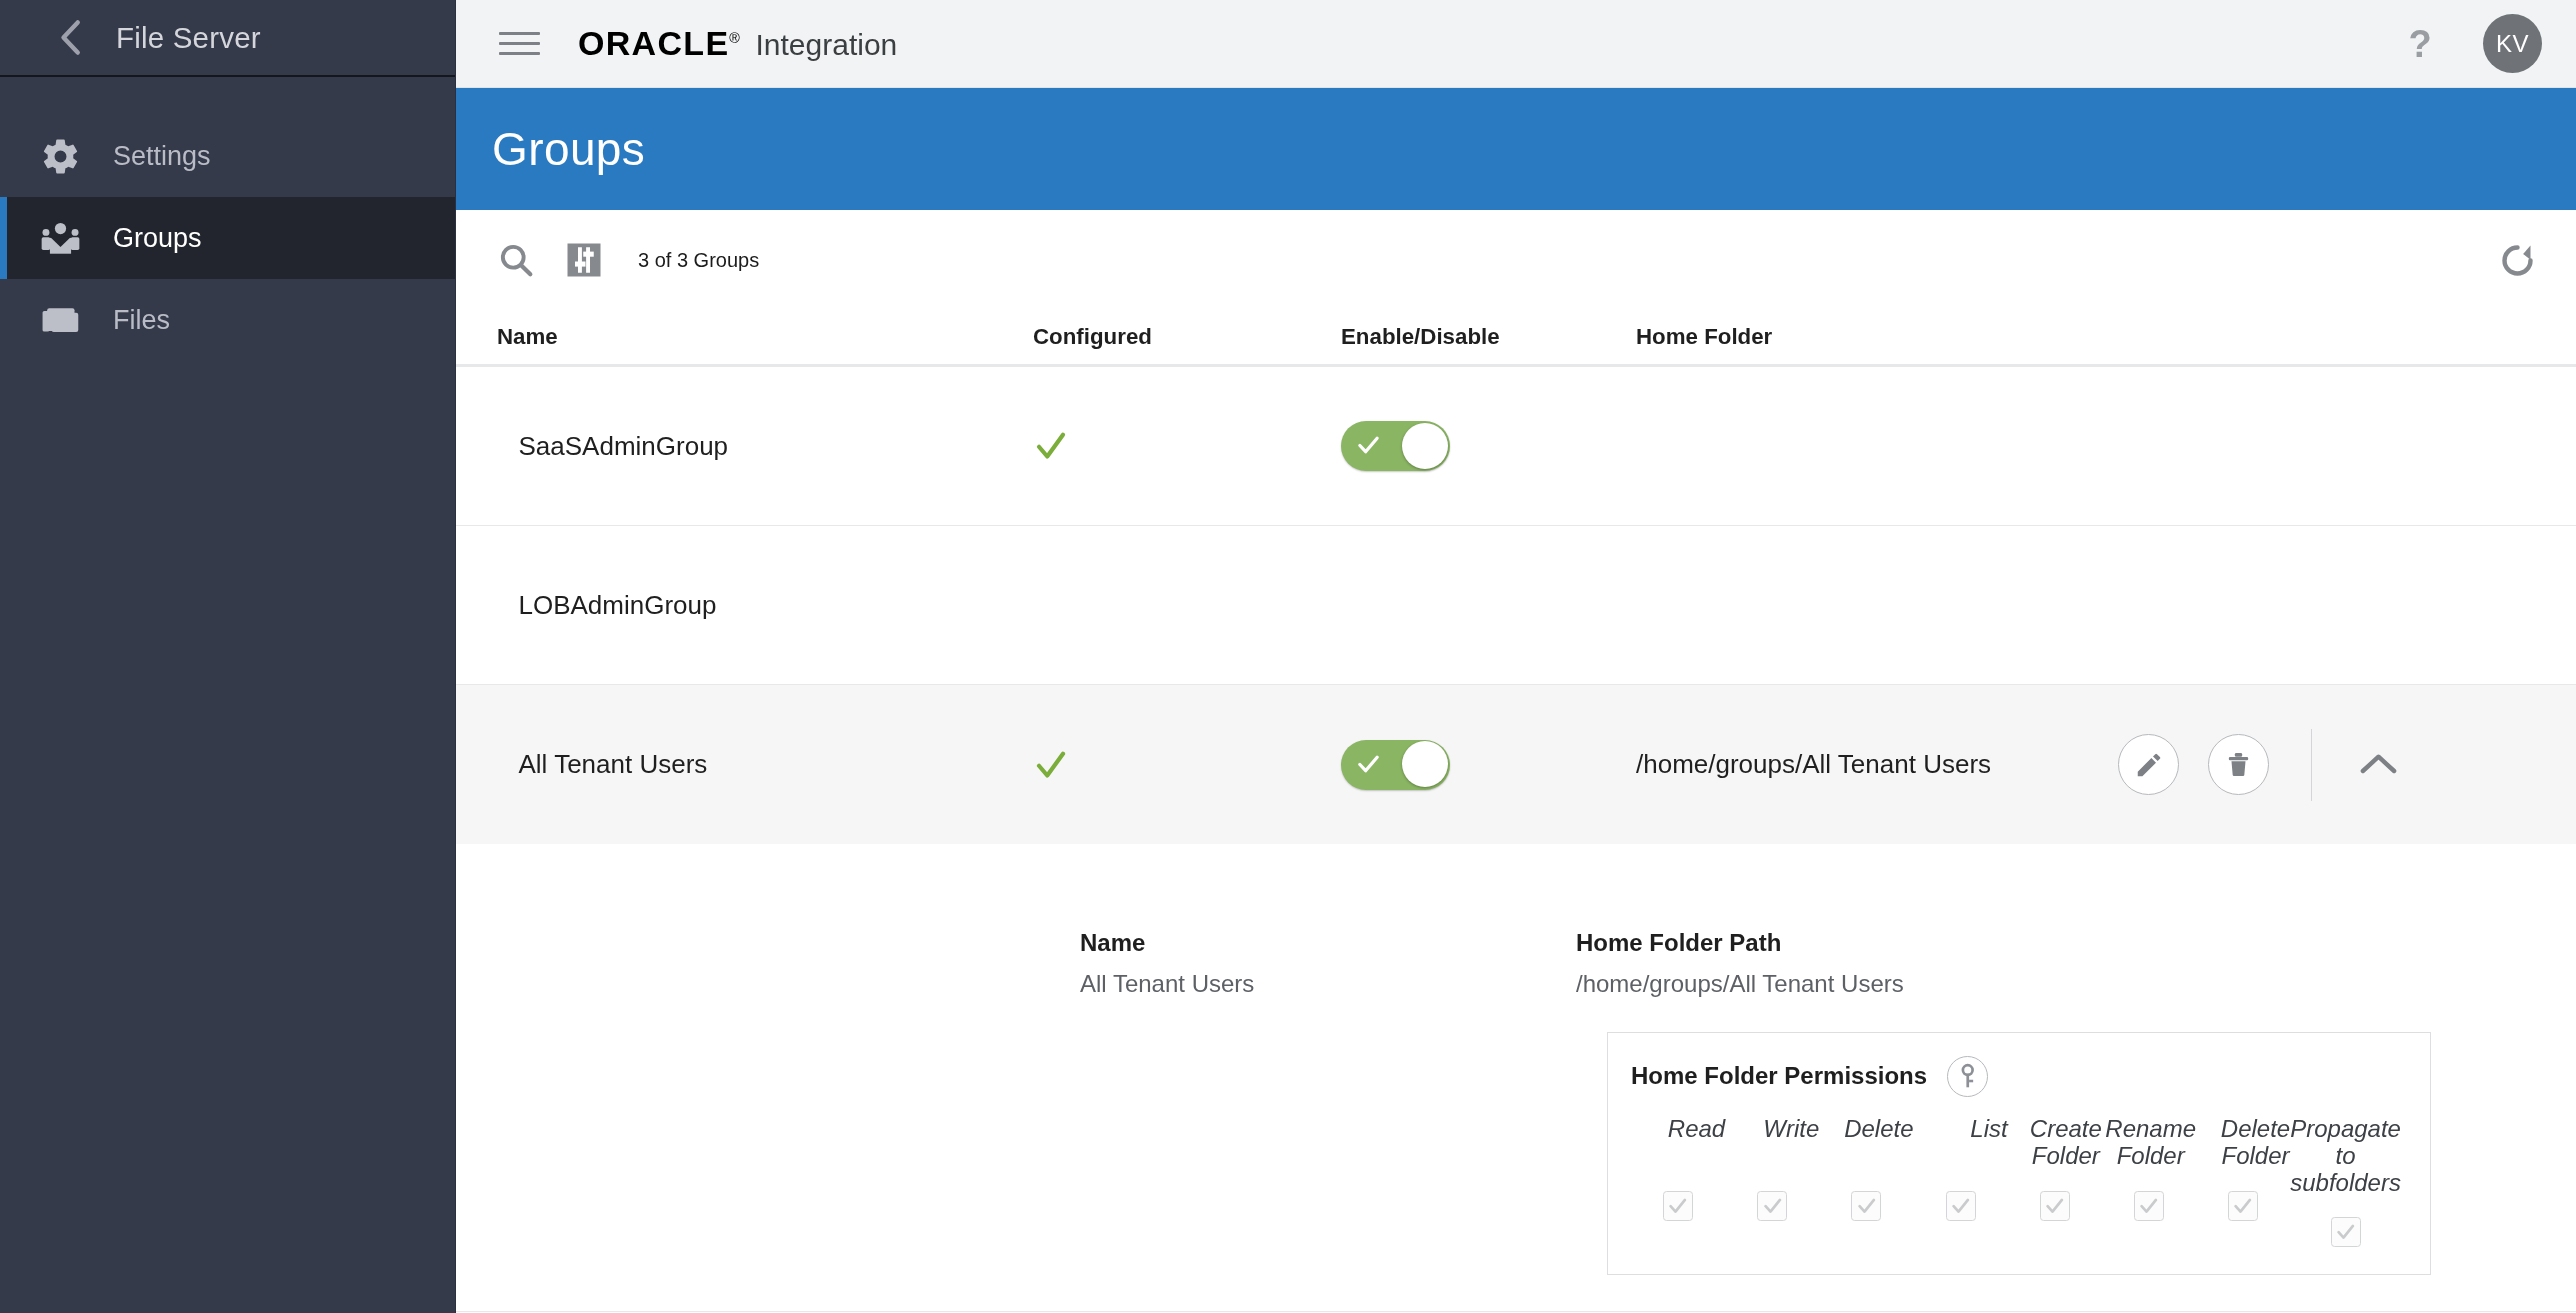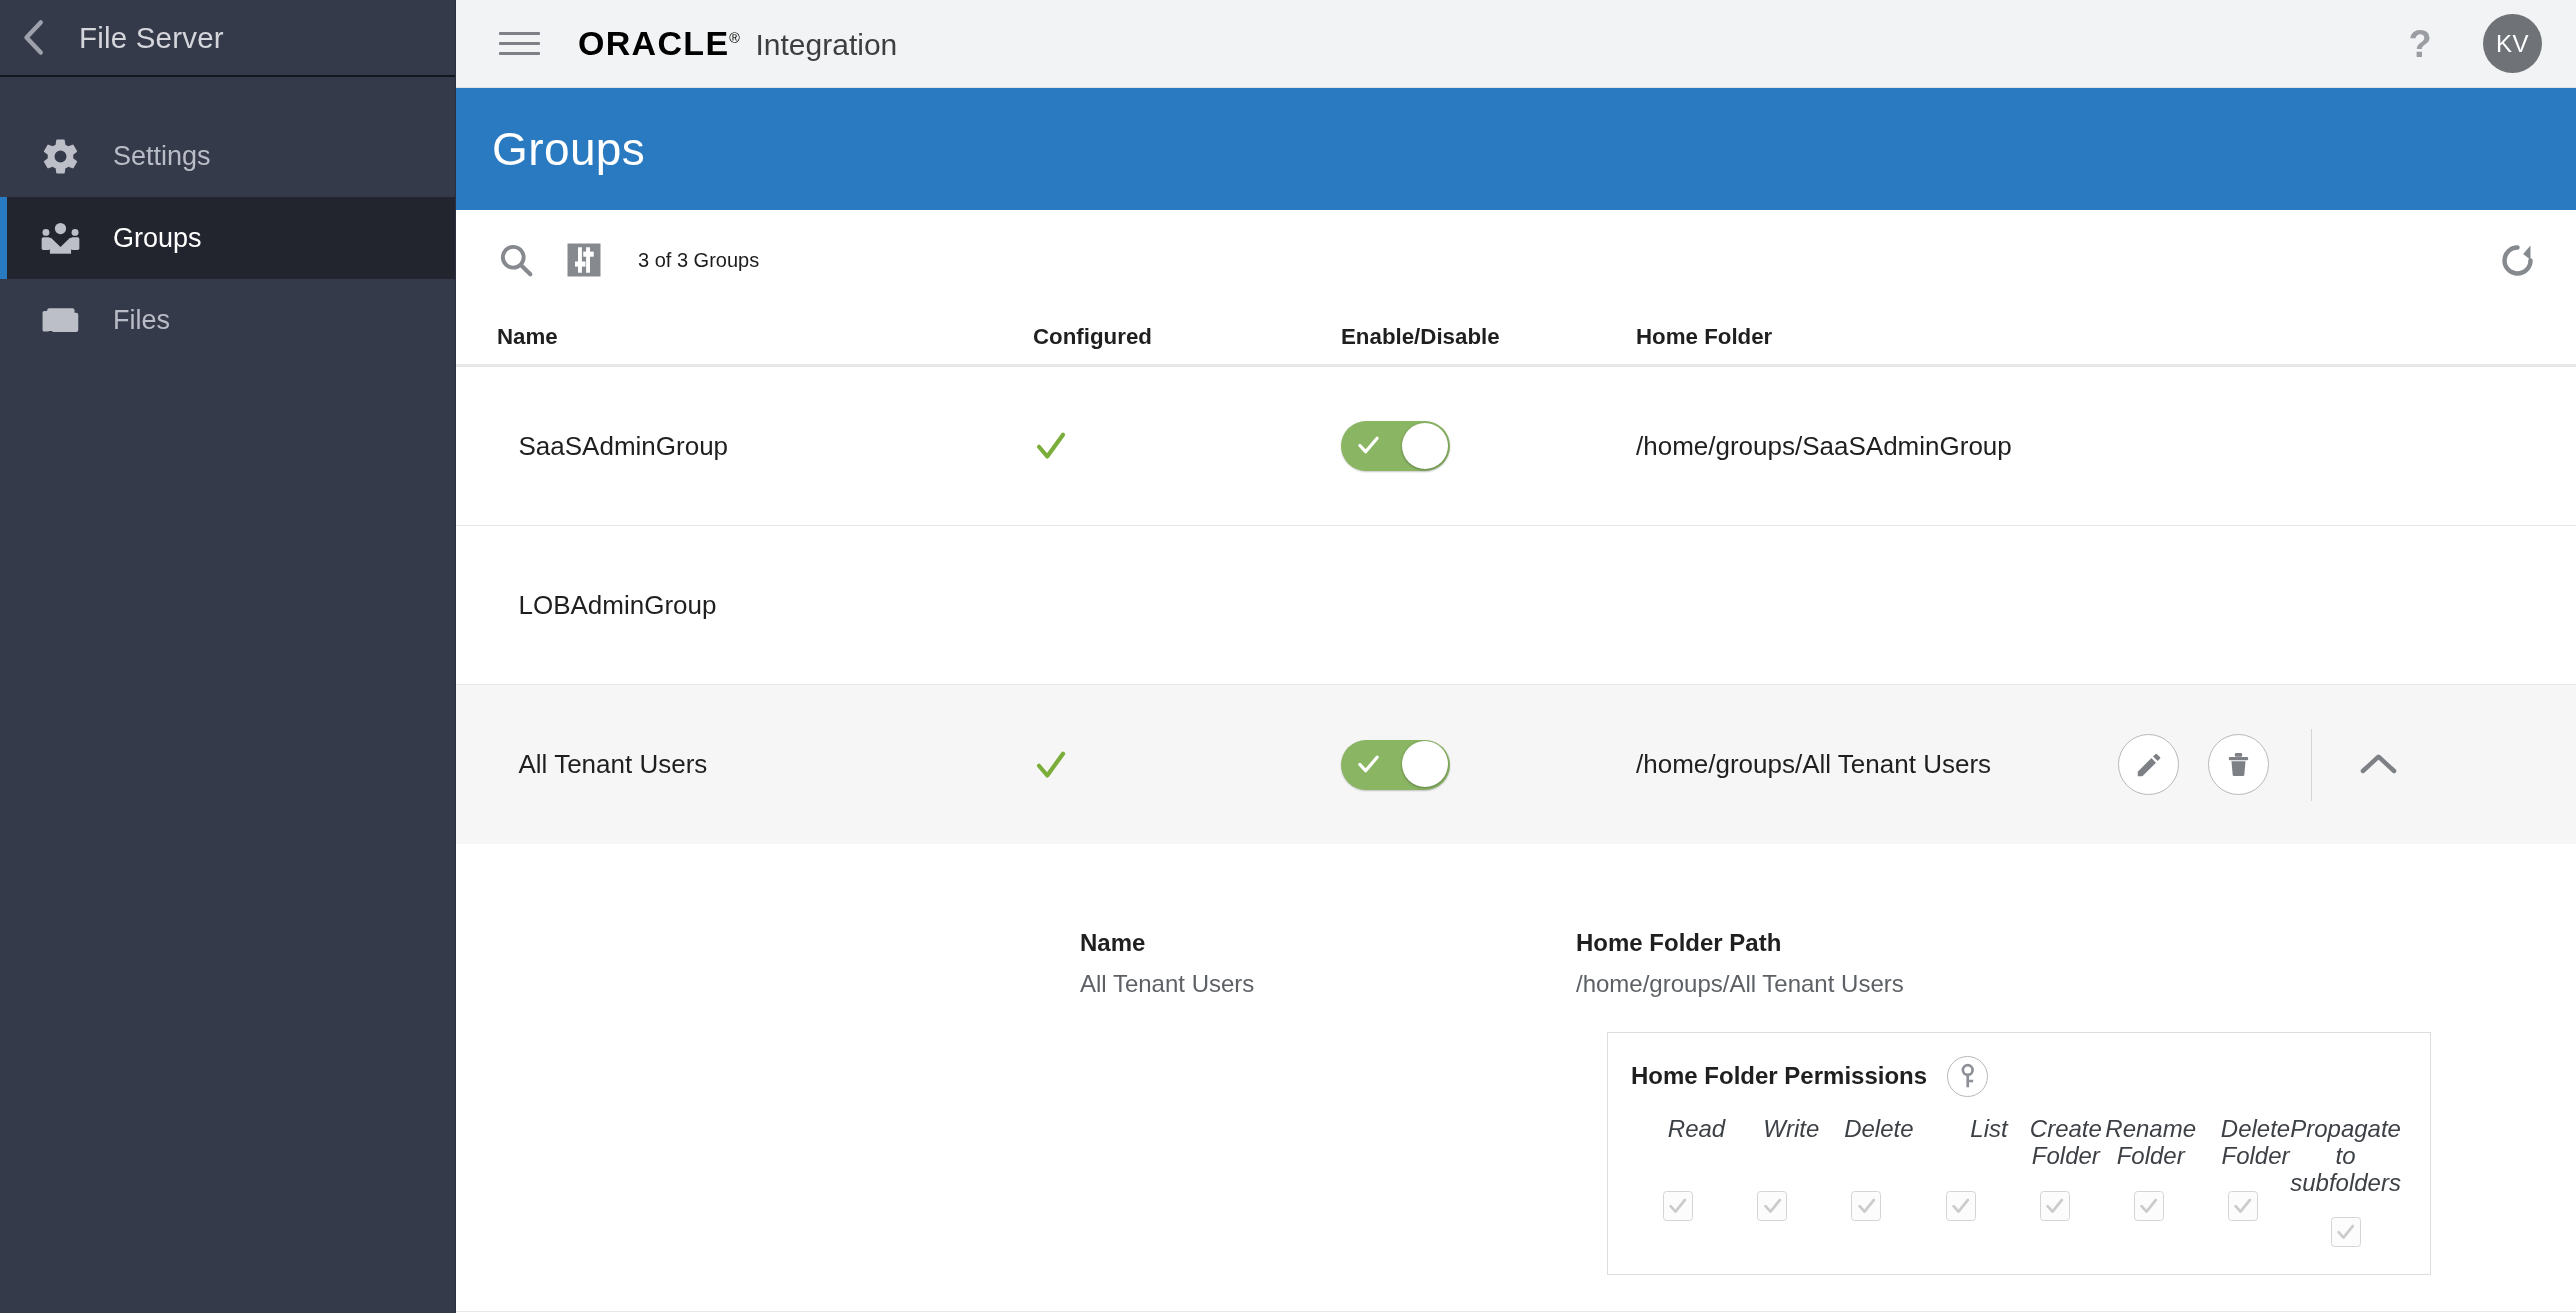--- a/index.html
+++ b/index.html
@@ -15,21 +15,21 @@
   .sidebar {
     width: 456px; height: 100%;
     background: #353a4a;
     flex-shrink: 0;
     display: flex; flex-direction: column;
     border-right: 0.9px solid #2b3040;
   }
   .sb-header {
     height: 77px; flex-shrink: 0;
     display: flex; align-items: center;
-    padding-left: 15px;
+    padding-left: 52px;
     background: #353a4a;
     border-bottom: 2.7px solid #14161d;
   }
   .sb-back {
     width: 39px; height: 39px;
     display: flex; align-items: center; justify-content: center;
     cursor: pointer;
   }
   .sb-back svg { display:block; }
   .sb-title {
@@ -349,21 +349,20 @@
           <div class="col-enable">
             <div class="toggle">
               <span class="tick">
                 <svg width="27" height="23" viewBox="0 0 24 24" aria-hidden="true">
                   <polyline points="3,12 9,18.5 21,4.5" fill="none" stroke="#ffffff" stroke-width="3.4" stroke-linecap="round" stroke-linejoin="round"></polyline>
                 </svg>
               </span>
               <span class="knob"></span>
             </div>
           </div>
-          <div class="col-home cell-path">/home/groups/SaaSAdminGroup</div>
           <div class="col-act"></div>
         </div>
 
         <div class="row">
           <div class="cell col-name cell-name">LOBAdminGroup</div>
           <div class="col-conf"></div>
           <div class="col-enable"></div>
           <div class="col-home cell-path"></div>
           <div class="col-act"></div>
         </div>

